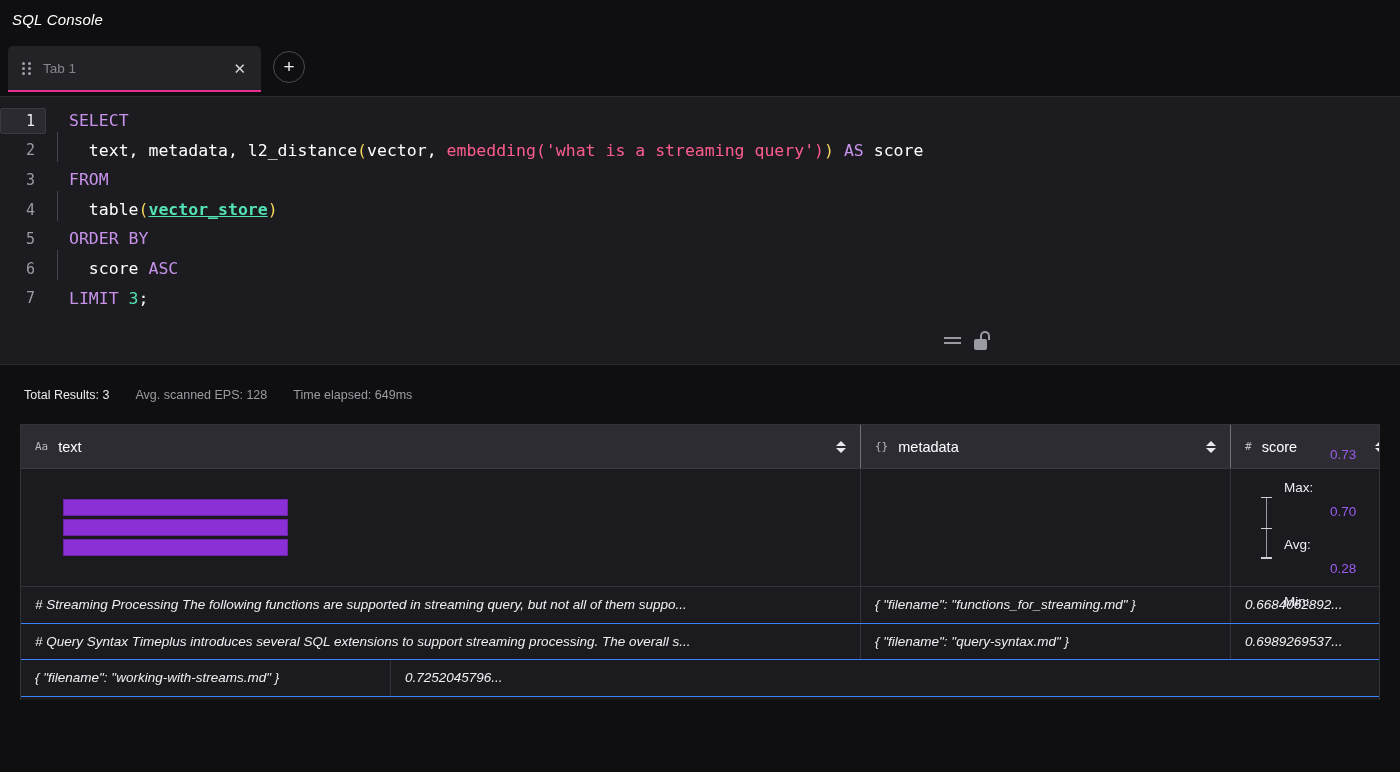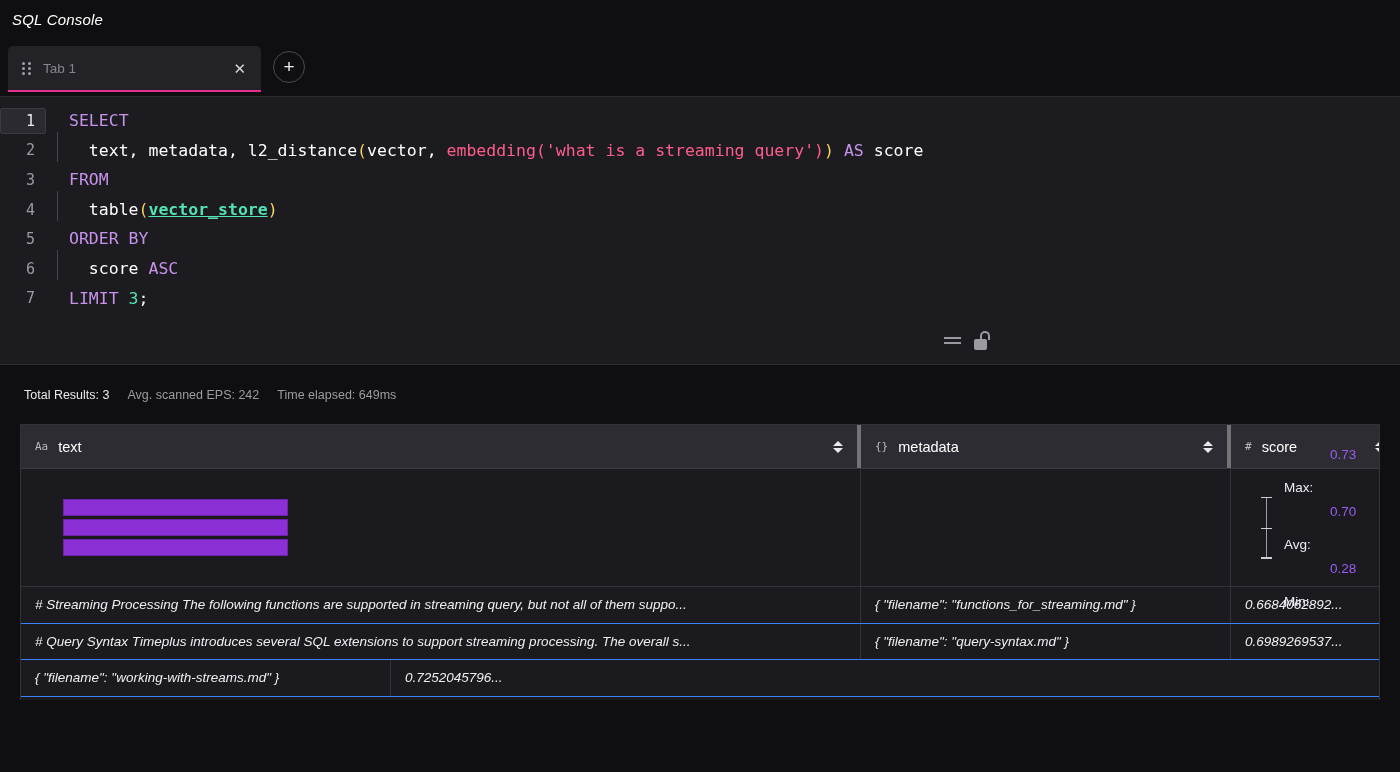--- a/index.html
+++ b/index.html
@@ -143,21 +143,21 @@
   .icon-unlock { width: 19px; height: 19px; position: relative; cursor: pointer; }
   .icon-unlock .body { position: absolute; bottom: 0; left: 1px; width: 13px; height: 11px; background: #9a9aa2; border-radius: 2px; }
   .icon-unlock .shackle { position: absolute; top: 0; left: 7px; width: 10px; height: 9px; border: 2px solid #9a9aa2; border-bottom: none; border-radius: 6px 6px 0 0; }
 
   
   .stats {
     height: 60px;
     display: flex;
     align-items: center;
     padding-left: 24px;
-    gap: 18px;
+    gap: 26px;
     background: #0f0f11;
     border-top: 1px solid #2b2b30;
   }
   .stat-primary { color: #e9e9ef; font-size: 12.5px; }
   .stat-muted { color: #9b9ba3; font-size: 12.5px; }
 
   
   .table {
     margin: 0 20px;
     border: 1px solid #33333a;
@@ -166,21 +166,21 @@
     height: 276px;
     overflow: hidden;
   }
   .thead { display: flex; height: 44px; background: #2c2c32; border-bottom: 1px solid #3a3a42; }
   .th {
     display: flex;
     align-items: center;
     padding: 0 14px;
     color: #ffffff;
     font-size: 14.5px;
-    border-right: 4px solid #737373;
+    border-right: 1px solid #737373;
     cursor: pointer;
   }
   .th .tip { color: #b8b8c0; font-size: 11px; margin-right: 10px; font-family: "DejaVu Sans Mono", monospace; }
   .th .name { flex: 1; }
   .sort {
     display: flex; flex-direction: column; align-items: center; gap: 2px;
   }
   .sort i { width: 0; height: 0; border-left: 5px solid transparent; border-right: 5px solid transparent; display: block; }
   .sort .up { border-bottom: 5px solid #e7e7ee; }
   .sort .dn { border-top: 5px solid #e7e7ee; }
@@ -255,21 +255,21 @@
       </span>
     <span class="icon-unlock">
       <span class="shackle"></span>
         <span class="body"></span>
     </span>
   </div>
 </div>
 
 <div class="stats">
   <span class="stat-primary">Total Results: 3</span>
-  <span class="stat-muted">Avg. scanned EPS: 242</span>
+  <span class="stat-muted">Avg. scanned EPS: 128</span>
   <span class="stat-muted">Time elapsed: 649ms</span>
 </div>
 
 <div class="table">
 
   <div class="thead">
     <div class="th col-text">
       <span class="tip">Aa</span>
       <span class="name">text</span>
       <span class="sort">

